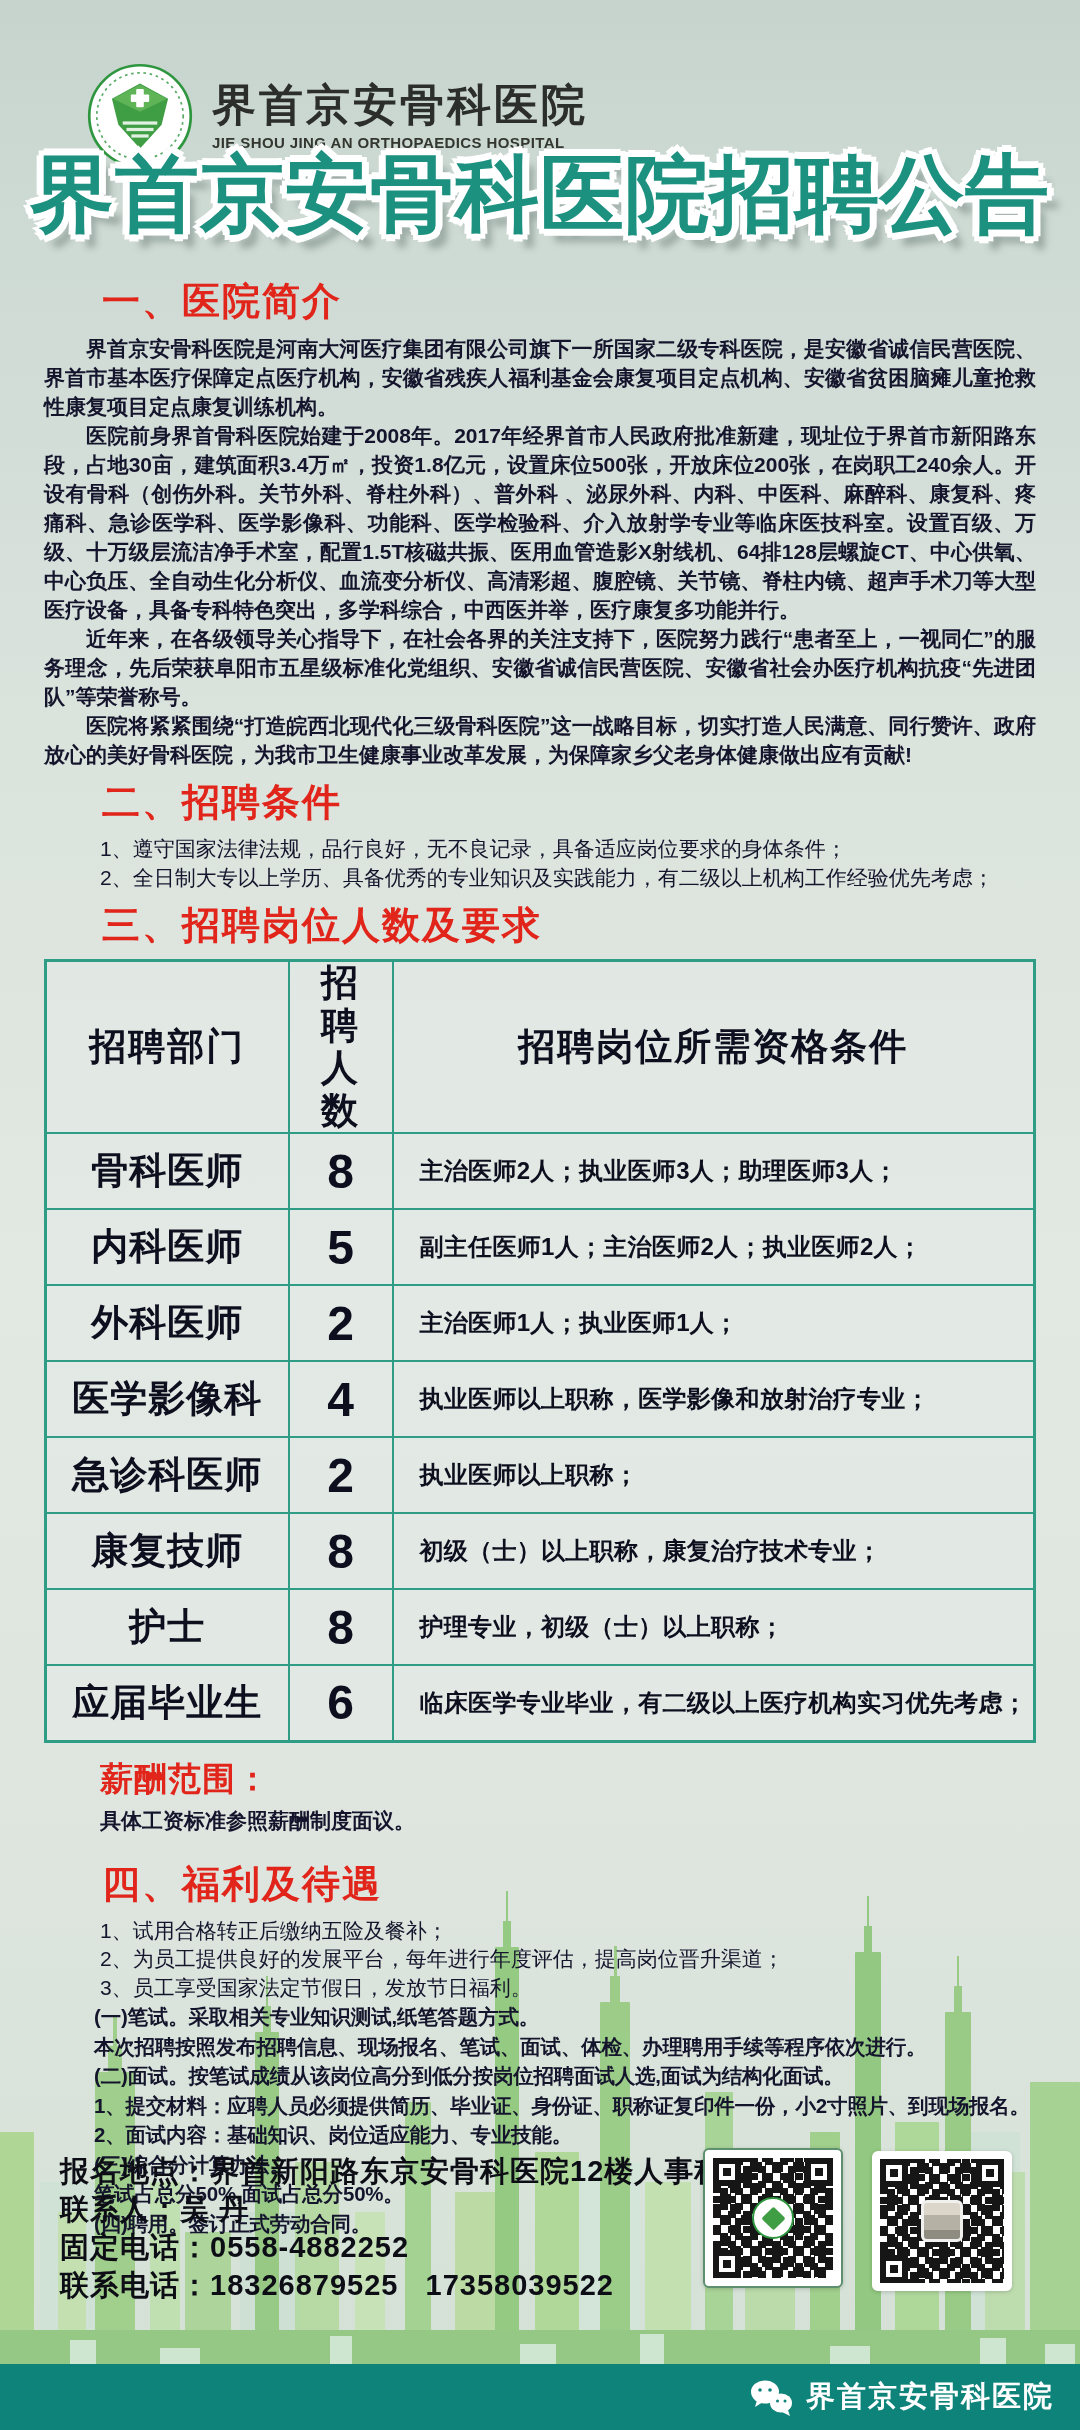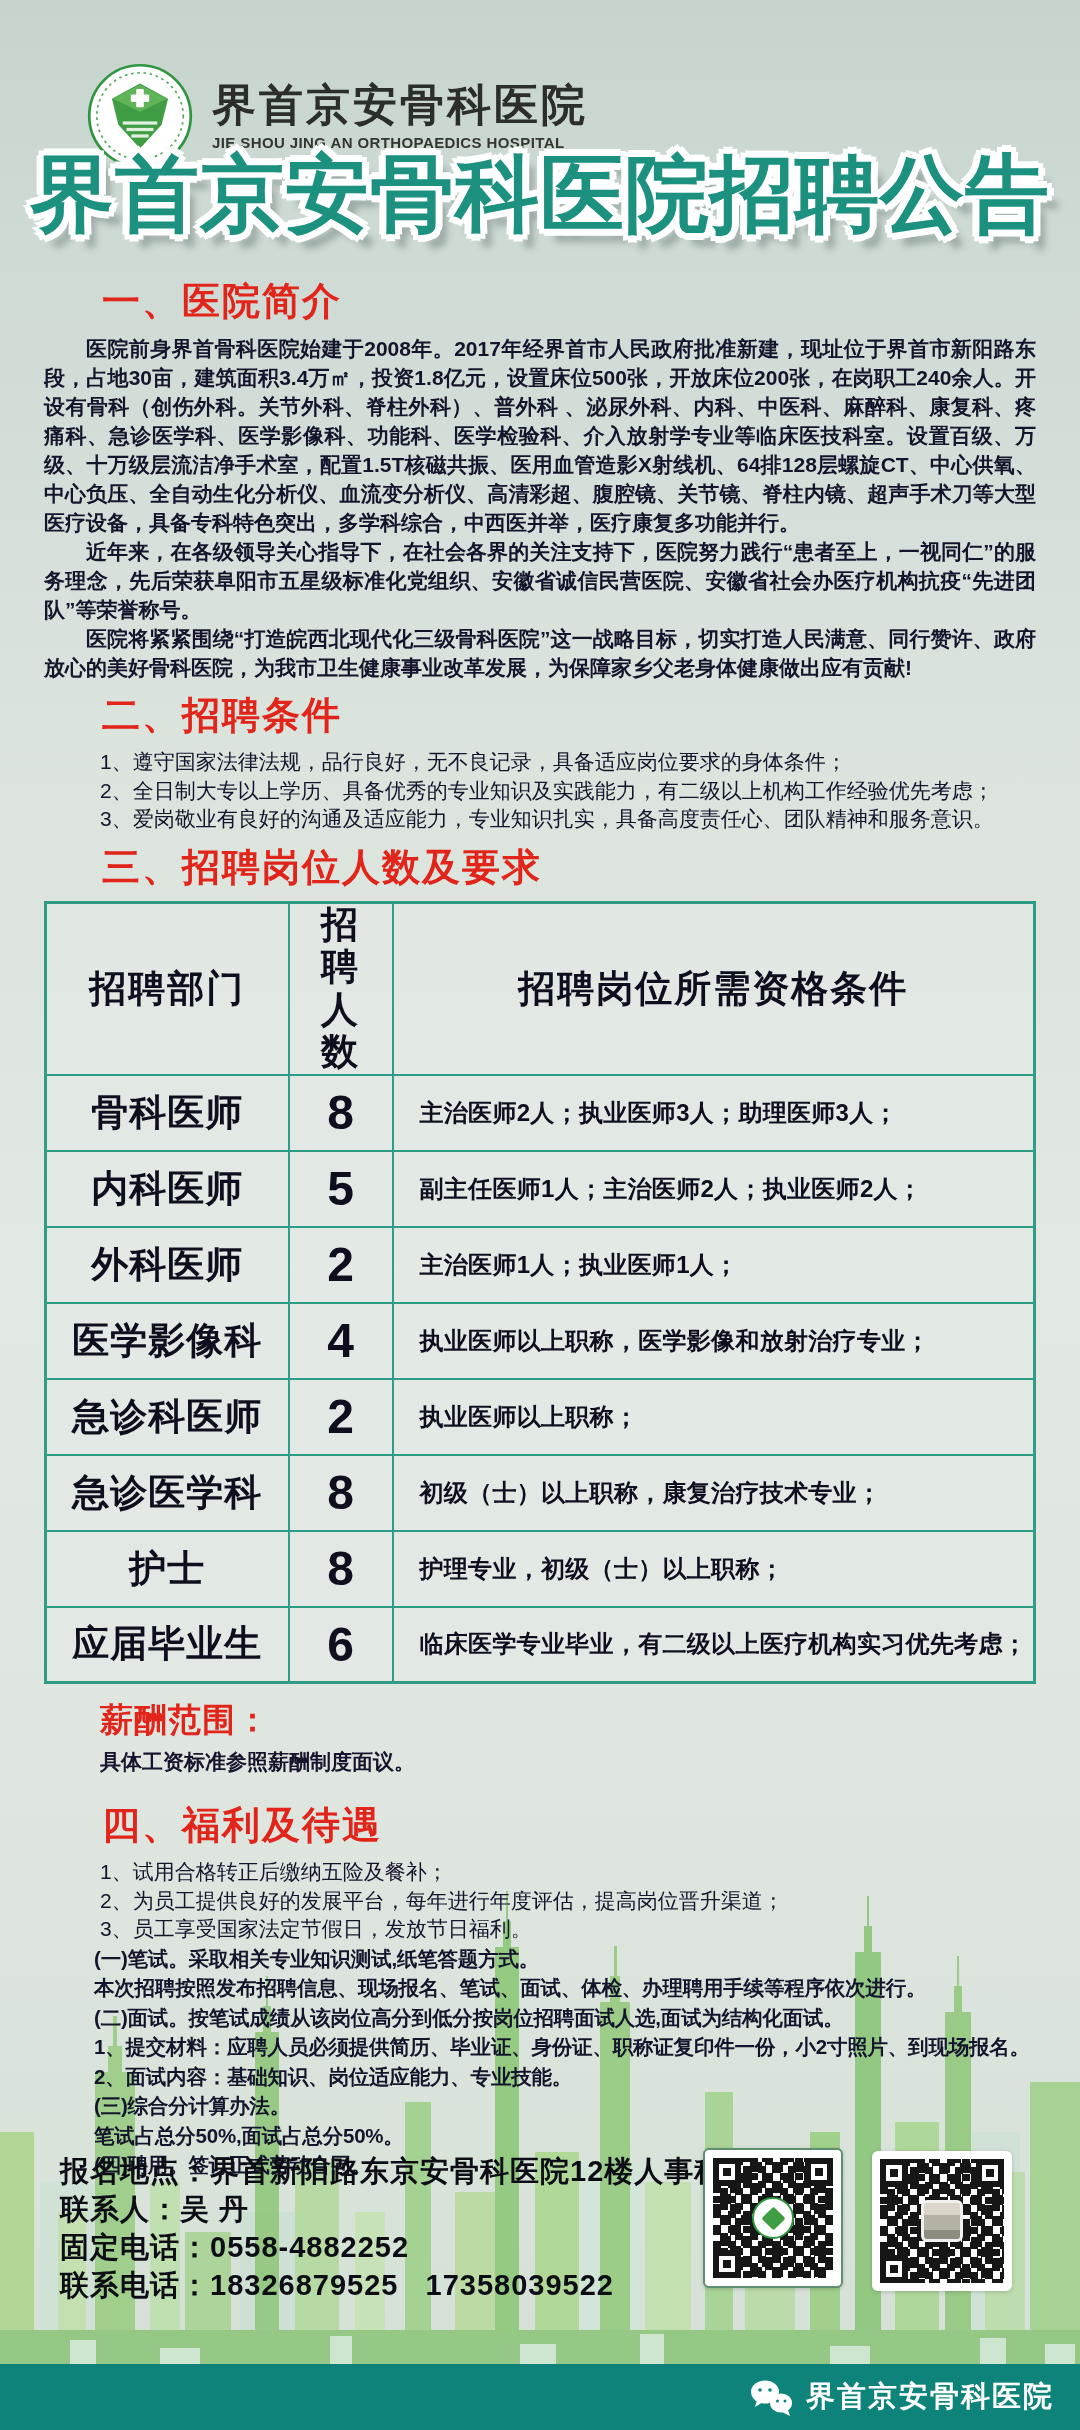--- a/index.html
+++ b/index.html
@@ -99,28 +99,28 @@
     <div>
       <div class="logo-cn">界首京安骨科医院</div>
       <div class="logo-en">JIE SHOU JING AN ORTHOPAEDICS HOSPITAL</div>
     </div>
   </div>
 
   <h1 class="main-title">界首京安骨科医院招聘公告</h1>
 
   <main class="content">
     <h2 class="sec">一、医院简介</h2>
+    <p class="body">界首京安骨科医院是河南大河医疗集团有限公司旗下一所国家二级专科医院，是安徽省诚信民营医院、界首市基本医疗保障定点医疗机构，安徽省残疾人福利基金会康复项目定点机构、安徽省贫困脑瘫儿童抢救性康复项目定点康复训练机构。</p>
     <p class="body">医院前身界首骨科医院始建于2008年。2017年经界首市人民政府批准新建，现址位于界首市新阳路东段，占地30亩，建筑面积3.4万㎡，投资1.8亿元，设置床位500张，开放床位200张，在岗职工240余人。开设有骨科（创伤外科。关节外科、脊柱外科）、普外科 、泌尿外科、内科、中医科、麻醉科、康复科、疼痛科、急诊医学科、医学影像科、功能科、医学检验科、介入放射学专业等临床医技科室。设置百级、万级、十万级层流洁净手术室，配置1.5T核磁共振、医用血管造影X射线机、64排128层螺旋CT、中心供氧、中心负压、全自动生化分析仪、血流变分析仪、高清彩超、腹腔镜、关节镜、脊柱内镜、超声手术刀等大型医疗设备，具备专科特色突出，多学科综合，中西医并举，医疗康复多功能并行。</p>
     <p class="body">近年来，在各级领导关心指导下，在社会各界的关注支持下，医院努力践行“患者至上，一视同仁”的服务理念，先后荣获阜阳市五星级标准化党组织、安徽省诚信民营医院、安徽省社会办医疗机构抗疫“先进团队”等荣誉称号。</p>
     <p class="body">医院将紧紧围绕“打造皖西北现代化三级骨科医院”这一战略目标，切实打造人民满意、同行赞许、政府放心的美好骨科医院，为我市卫生健康事业改革发展，为保障家乡父老身体健康做出应有贡献!</p>
 
     <h2 class="sec">二、招聘条件</h2>
     <div class="list-item">1、遵守国家法律法规，品行良好，无不良记录，具备适应岗位要求的身体条件；</div>
     <div class="list-item">2、全日制大专以上学历、具备优秀的专业知识及实践能力，有二级以上机构工作经验优先考虑；</div>
-    <div class="list-item">3、爱岗敬业有良好的沟通及适应能力，专业知识扎实，具备高度责任心、团队精神和服务意识。</div>
 
     <h2 class="sec">三、招聘岗位人数及要求</h2>
     <table class="pos">
       <colgroup>
           <col class="c1">
           <col class="c2">
           <col>
         </colgroup>
       <tbody>
           <tr class="hd">
@@ -147,21 +147,21 @@
         <td class="dept">医学影像科</td>
         <td class="num">4</td>
         <td class="req">执业医师以上职称，医学影像和放射治疗专业；</td>
       </tr>
       <tr class="row">
         <td class="dept">急诊科医师</td>
         <td class="num">2</td>
         <td class="req">执业医师以上职称；</td>
       </tr>
       <tr class="row">
-        <td class="dept">急诊医学科</td>
+        <td class="dept">康复技师</td>
         <td class="num">8</td>
         <td class="req">初级（士）以上职称，康复治疗技术专业；</td>
       </tr>
       <tr class="row">
         <td class="dept">护士</td>
         <td class="num">8</td>
         <td class="req">护理专业，初级（士）以上职称；</td>
       </tr>
       <tr class="row">
         <td class="dept">应届毕业生</td>

